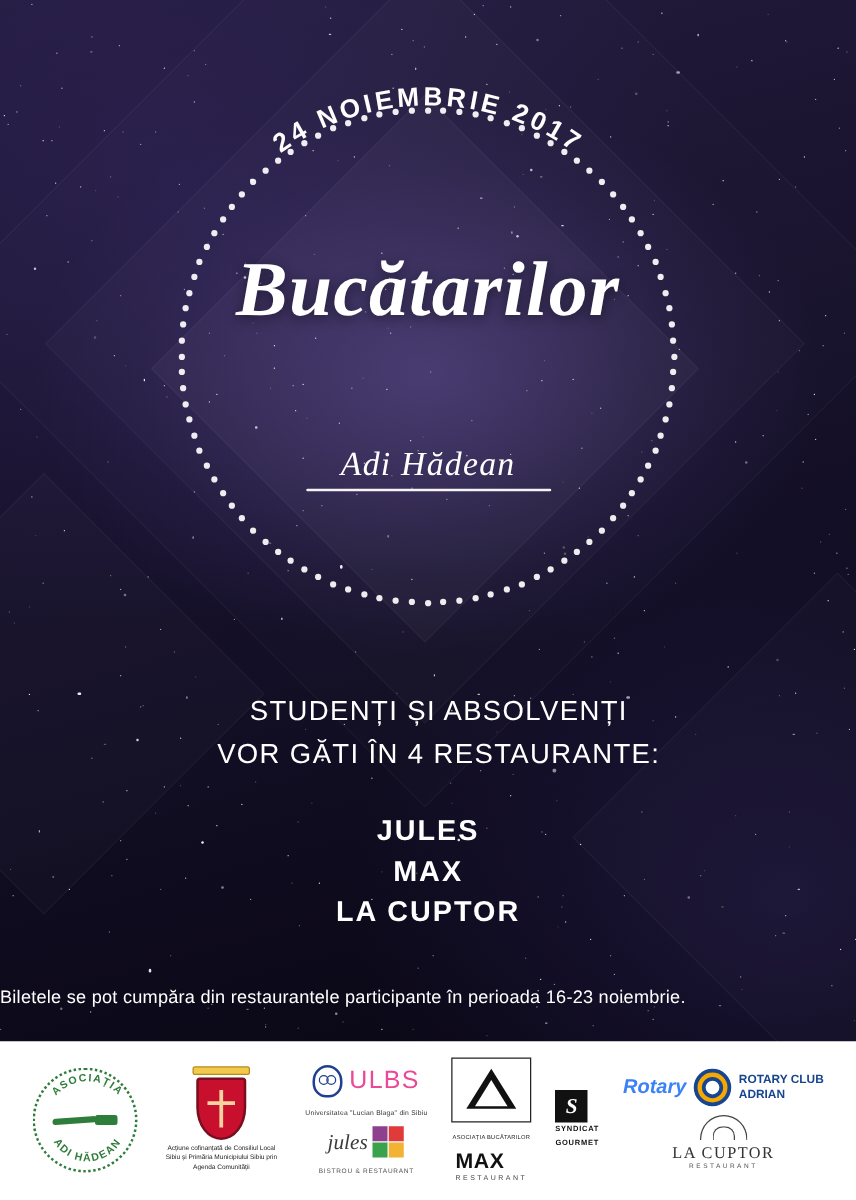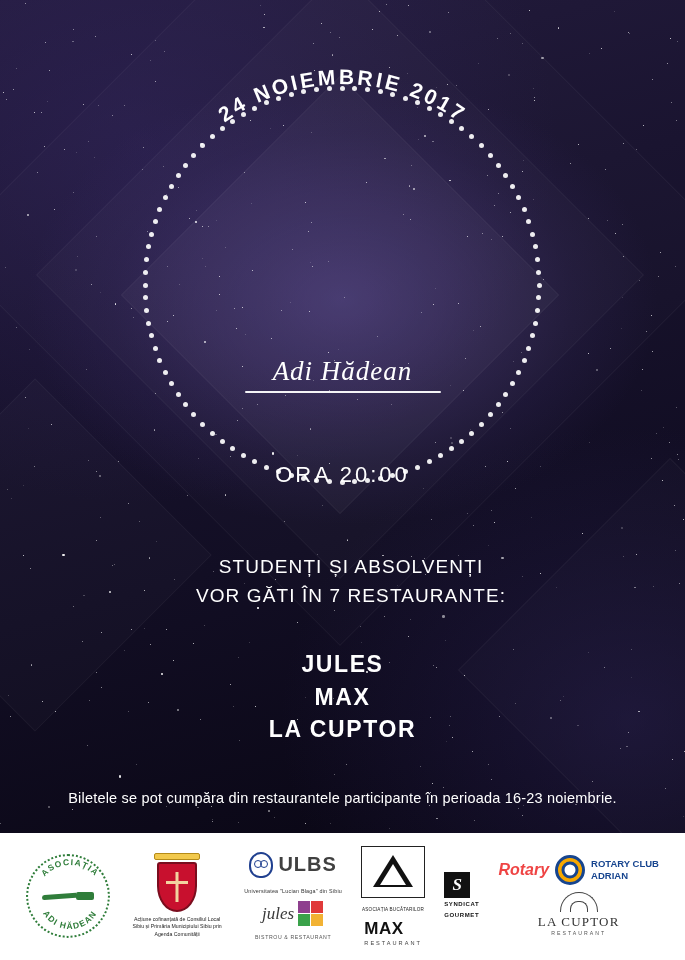--- a/index.html
+++ b/index.html
@@ -103,42 +103,42 @@
     font-size: 22px;
     letter-spacing: 3px;
     font-weight: 400;
   }
 
   .body-block {
     position: absolute; left: 0; right: 0; top: 552px;
     text-align: center; color: #fff;
   }
   .body-block .line {
-    font-size: 19px;
+    font-size: 22px;
     letter-spacing: 1.1px;
     line-height: 1.55;
     font-weight: 400;
     padding-left: 17px;
   }
   .body-block .line b { font-weight: 700; }
 
   .restaurants {
     position: absolute; left: 0; right: 0; top: 648px;
     text-align: center; color: #fff;
   }
   .restaurants div {
     font-size: 23px;
     font-weight: 700;
     letter-spacing: 1.6px;
     line-height: 1.42;
   }
 
   .note {
     position: absolute; left: 0; right: 0; top: 790px;
-    text-align: center; color: #fff;
+    text-align: left; color: #fff;
     font-size: 14.5px;
     letter-spacing: .2px;
   }
 
   
   .sponsors {
     position: absolute; left: 0; bottom: 0;
     width: 685px; height: 127px;
     background: #ffffff;
     display: flex; align-items: center; justify-content: center;
@@ -217,21 +217,21 @@
     width: 24px; height: 26px;
     border: 2px solid #1f3f8f; border-radius: 50% 50% 45% 45%;
     position: relative;
   }
   .ulbs .owl:before, .ulbs .owl:after {
     content: ""; position: absolute; top: 6px;
     width: 6px; height: 6px; border: 1.5px solid #1f3f8f; border-radius: 50%;
   }
   .ulbs .owl:before { left: 3px; }
   .ulbs .owl:after { right: 3px; }
-  .ulbs-word { font-size: 20px; font-weight: 700; color: #404040; letter-spacing: 1px; }
+  .ulbs-word { font-size: 20px; font-weight: 400; color: #ec4899; letter-spacing: 1px; }
   .ulbs-sub { font-size: 5.4px; color: #333; letter-spacing: .2px; margin-top: 3px; text-align:center; }
 
   
   .tri-crest {
     width: 64px; height: 52px;
     border: 1px solid #222;
     position: relative;
     display: flex; align-items: center; justify-content: center;
   }
   .tri-crest .tri {
@@ -252,21 +252,21 @@
     content: ""; position: absolute; left: -13px; top: 9px;
     width: 0; height: 0;
     border-left: 13px solid transparent;
     border-right: 13px solid transparent;
     border-bottom: 21px solid #fff;
   }
   .tri-cap { font-size: 4.6px; color: #222; margin-top: 2px; letter-spacing: .2px; }
 
   
   .rotary { display: flex; align-items: center; gap: 6px; }
-  .rotary .rword { font-size: 16px; font-weight: 700; color: #ef4444; font-style: italic; }
+  .rotary .rword { font-size: 16px; font-weight: 700; color: #3b82f6; font-style: italic; }
   .rotary .wheel {
     width: 30px; height: 30px; border-radius: 50%;
     background: #f7a800;
     border: 3px solid #17458f;
     position: relative;
   }
   .rotary .wheel:before {
     content: ""; position: absolute; left: 50%; top: 50%;
     transform: translate(-50%,-50%);
     width: 11px; height: 11px; border-radius: 50%;
@@ -851,32 +851,32 @@
   <svg class="date-arc" viewBox="0 0 685 200">
     <defs>
       <path id="arcPath" d="M 175 175 A 200 200 0 0 1 510 175" fill="none"></path>
     </defs>
     <text>
       <textPath href="#arcPath" startOffset="50%" text-anchor="middle" id="dateText">24 NOIEMBRIE 2017</textPath>
     </text>
   </svg>
 
   <div class="title">
+    <div class="l2">Bucătarilor</div>
   </div>
 
   <div class="signature">
     <div class="sig-text">Adi Hădean</div>
     <div class="sig-rule"></div>
   </div>
 
-  <div class="hour">ORA 20:00</div>
 
   <div class="body-block">
     <div class="line">STUDENȚI ȘI ABSOLVENȚI</div>
-    <div class="line">VOR GĂTI ÎN 7 RESTAURANTE:</div>
+    <div class="line">VOR GĂTI ÎN 4 RESTAURANTE:</div>
   </div>
 
   <div class="restaurants">
     <div>JULES</div>
     <div>MAX</div>
     <div>LA CUPTOR</div>
   </div>
 
   <div class="note">Biletele se pot cumpăra din restaurantele participante în perioada 16-23 noiembrie.</div>
 

